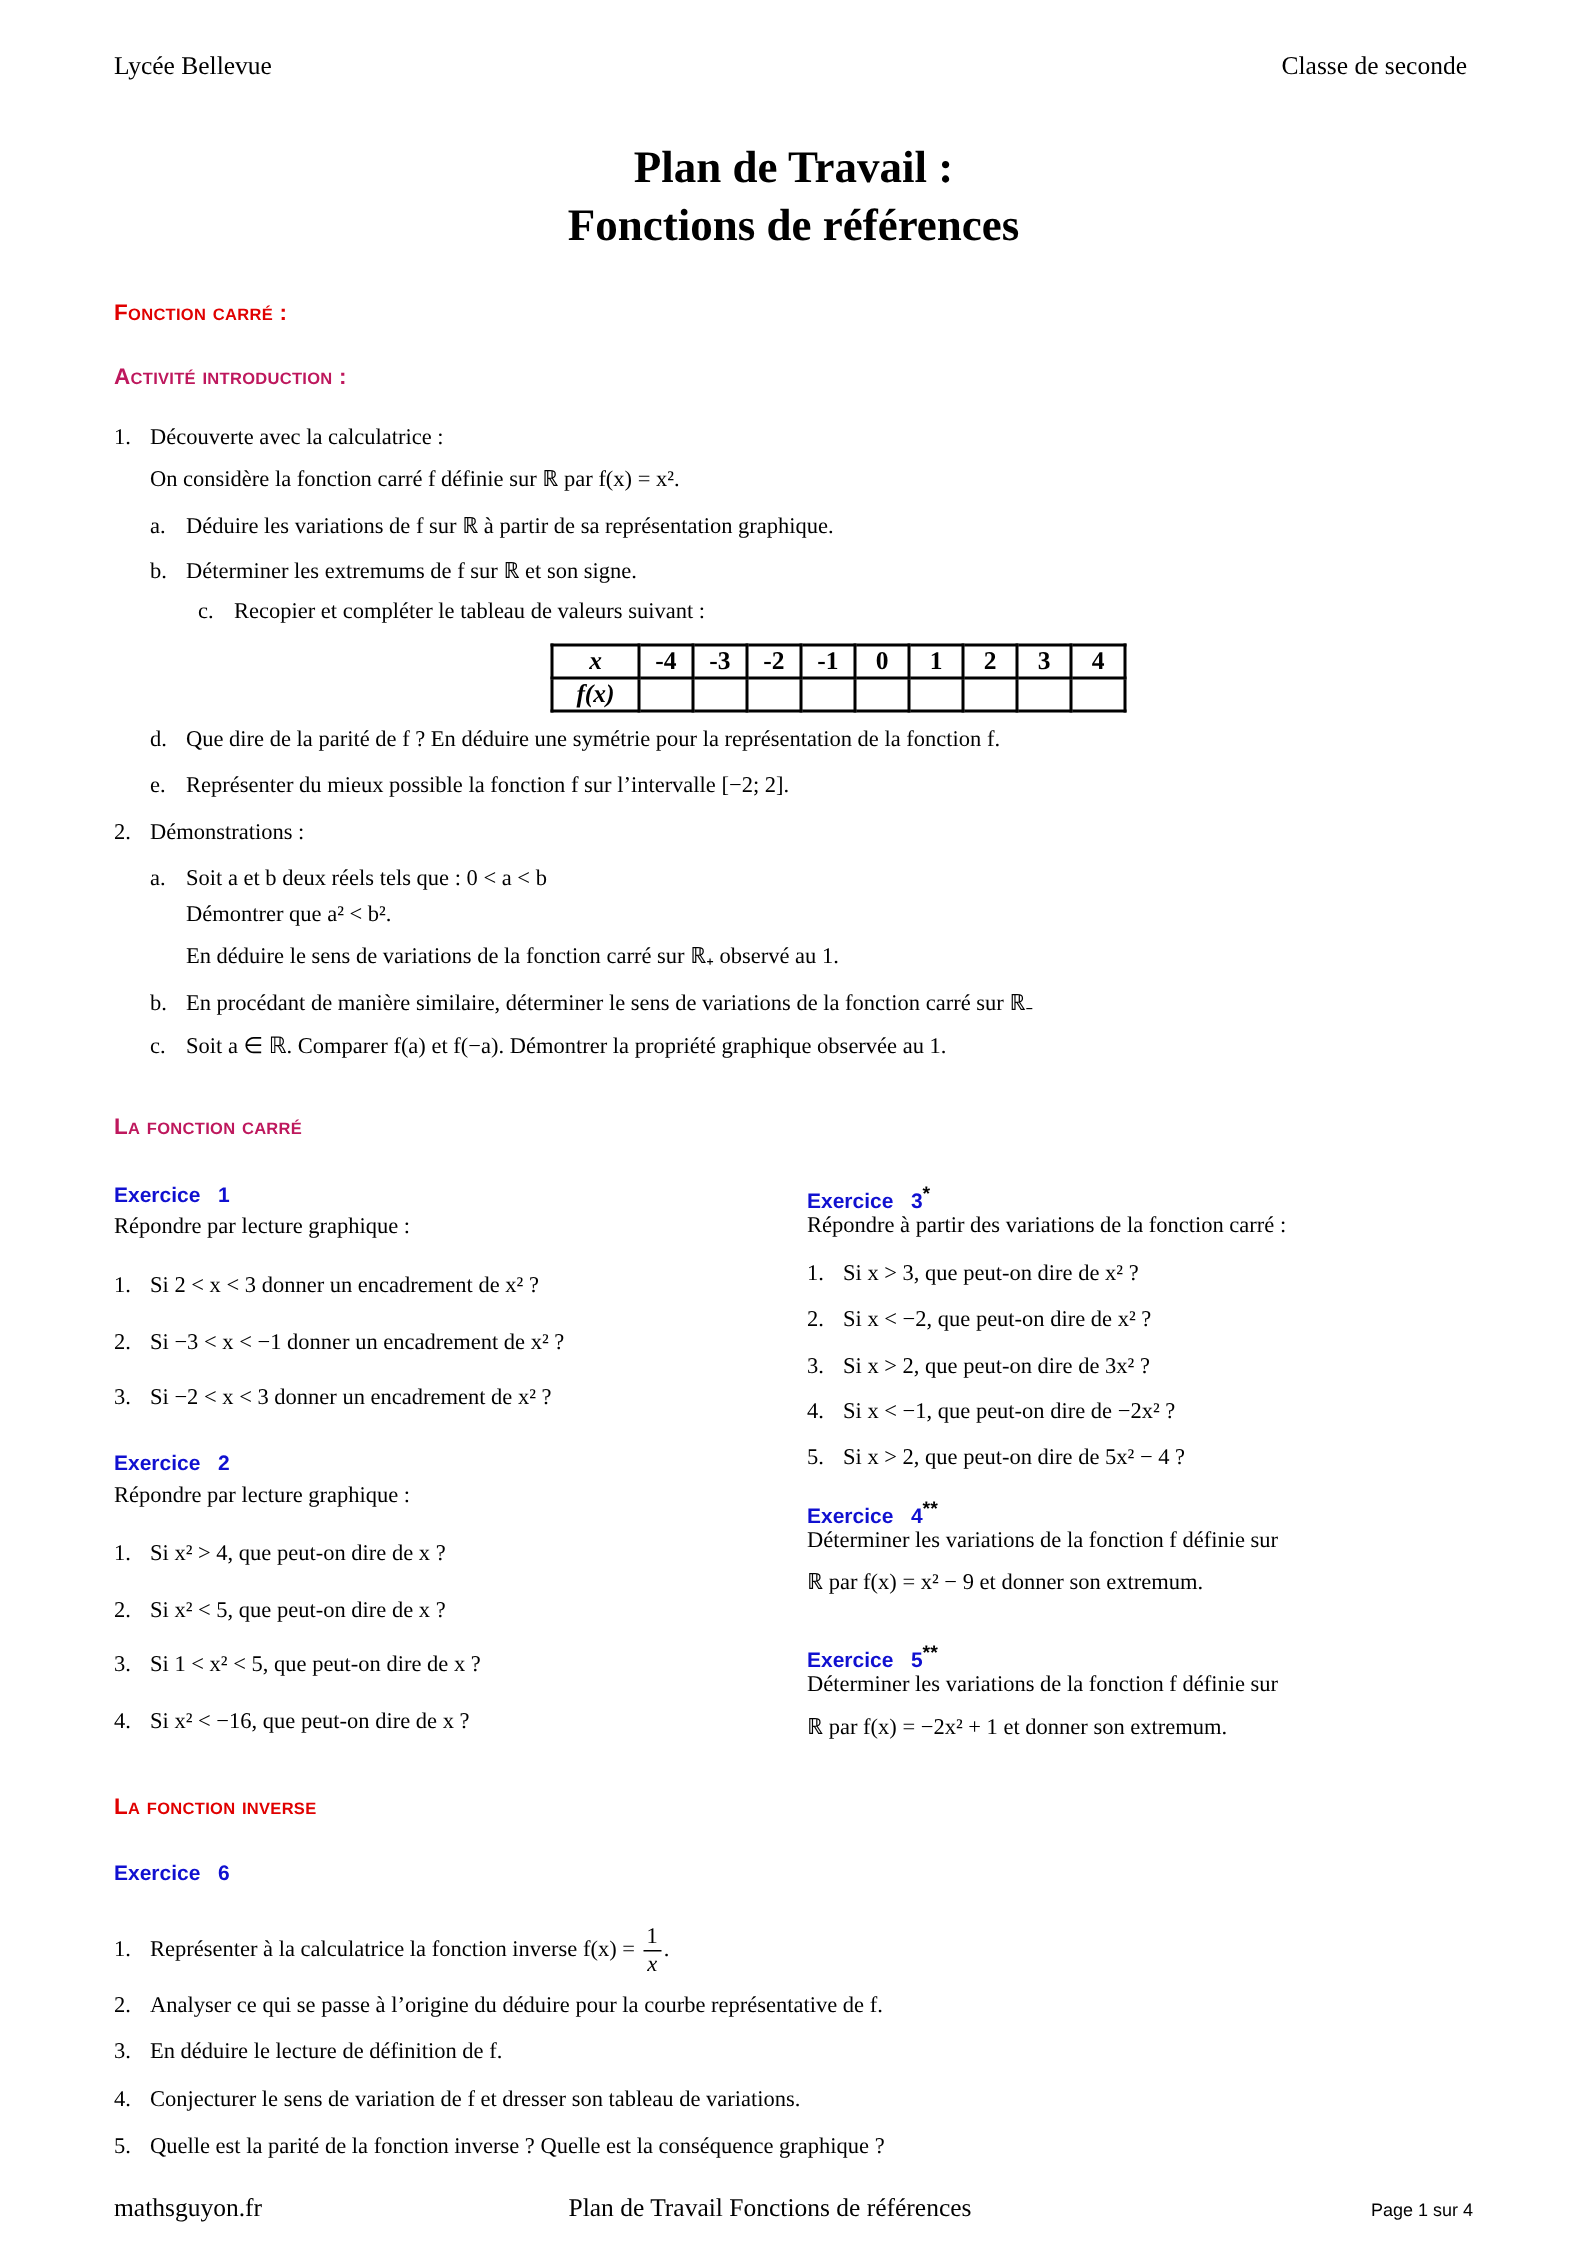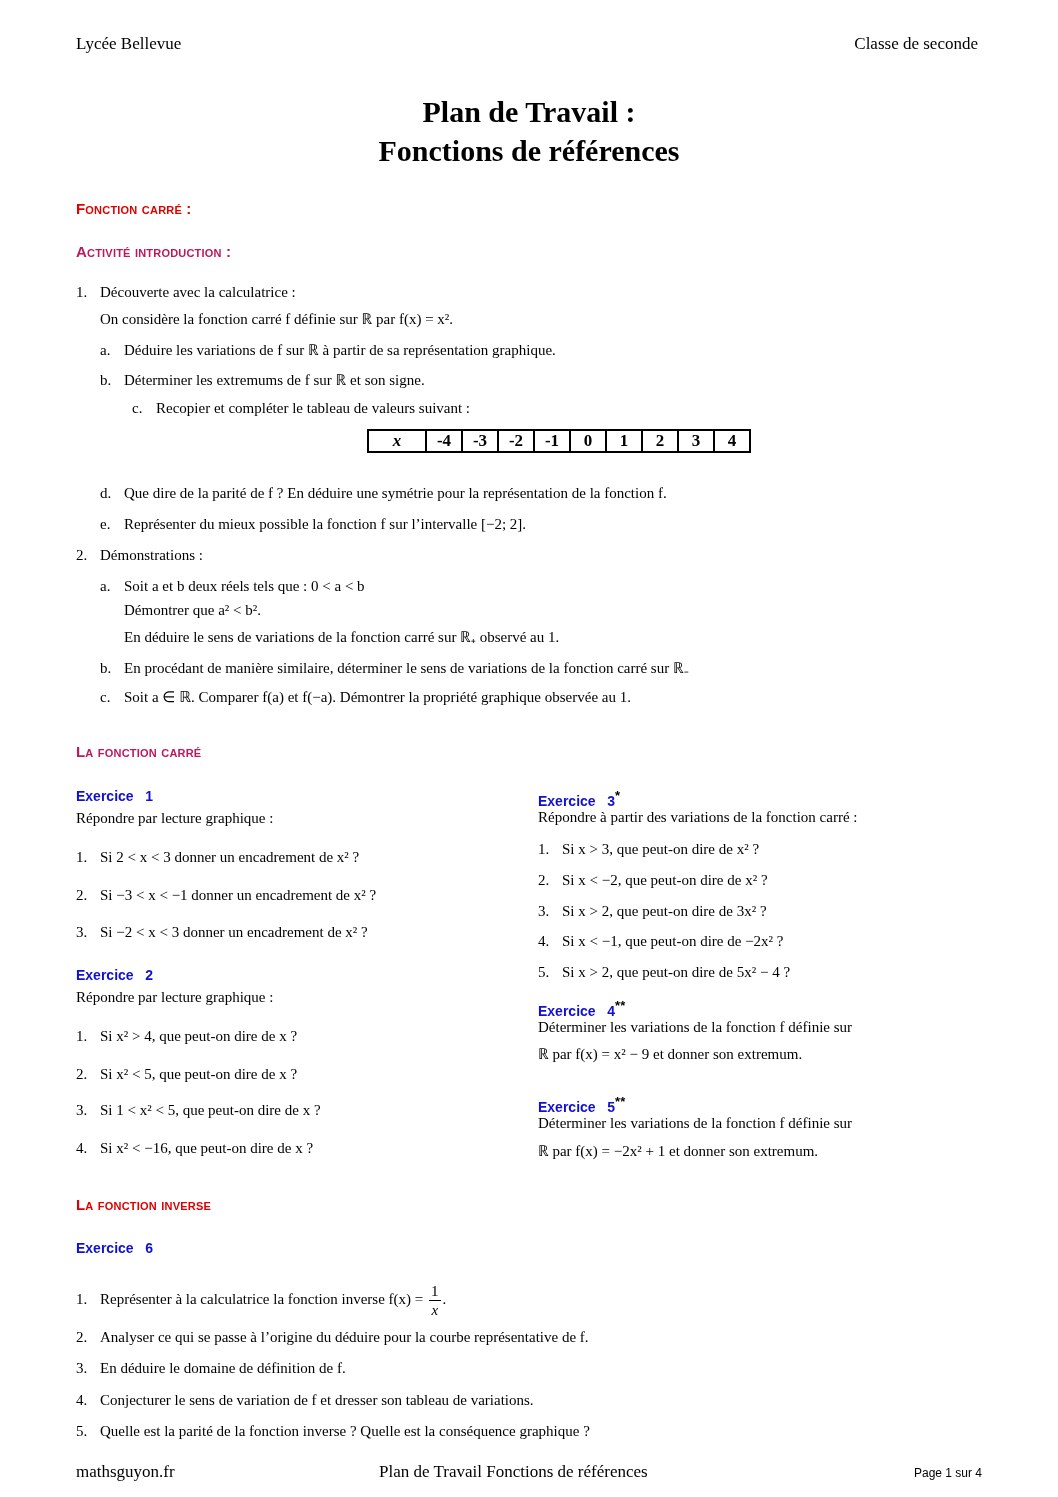--- a/index.html
+++ b/index.html
@@ -51,20 +51,32 @@
     <td class="c">-4</td>
     <td class="c">-3</td>
     <td class="c">-2</td>
     <td class="c">-1</td>
     <td class="c">0</td>
     <td class="c">1</td>
     <td class="c">2</td>
     <td class="c">3</td>
     <td class="c">4</td>
   </tr>
+  <tr>
+    <td class="h">f(x)</td>
+    <td></td>
+        <td></td>
+    <td></td>
+        <td></td>
+    <td></td>
+        <td></td>
+    <td></td>
+        <td></td>
+    <td></td>
+  </tr>
 </tbody>
   </table>
 
 <div class="abs line" style="left:100px;top:485px;"><span class="num">d.</span><span>Que dire de la parité de f ? En déduire une symétrie pour la représentation de la fonction f.</span></div>
 <div class="abs line" style="left:100px;top:516px;"><span class="num">e.</span><span>Représenter du mieux possible la fonction f sur l’intervalle [−2; 2].</span></div>
 
 <div class="abs line" style="left:76px;top:547px;"><span class="num">2.</span><span>Démonstrations :</span></div>
 <div class="abs line" style="left:100px;top:578px;"><span class="num">a.</span><span>Soit a et b deux réels tels que : 0 &lt; a &lt; b</span></div>
 <div class="abs line" style="left:124px;top:602px;">Démontrer que a² &lt; b².</div>
 <div class="abs line" style="left:124px;top:626px;">En déduire le sens de variations de la fonction carré sur ℝ₊ observé au 1.</div>
@@ -103,19 +115,19 @@
 <div class="abs line" style="left:538px;top:1140px;">ℝ par f(x) = −2x² + 1 et donner son extremum.</div>
 
 <div class="abs sec red" style="left:76px;top:1196px;">La fonction inverse</div>
 
 <div class="abs ex" style="left:76px;top:1240px;"><span>Exercice</span>&nbsp;&nbsp; <span>6</span></div>
 <div class="abs line" style="left:76px;top:1282px;">
   <span class="num">1.</span><span>Représenter à la calculatrice la fonction inverse f(x) =</span>
   <span class="frac"><span class="n">1</span><span style="font-style:italic;">x</span></span>.
 </div>
 <div class="abs line" style="left:76px;top:1329px;"><span class="num">2.</span><span>Analyser ce qui se passe à l’origine du déduire pour la courbe représentative de f.</span></div>
-<div class="abs line" style="left:76px;top:1360px;"><span class="num">3.</span><span>En déduire le domaine de définition de f.</span></div>
+<div class="abs line" style="left:76px;top:1360px;"><span class="num">3.</span><span>En déduire le lecture de définition de f.</span></div>
 <div class="abs line" style="left:76px;top:1392px;"><span class="num">4.</span><span>Conjecturer le sens de variation de f et dresser son tableau de variations.</span></div>
 <div class="abs line" style="left:76px;top:1423px;"><span class="num">5.</span><span>Quelle est la parité de la fonction inverse ? Quelle est la conséquence graphique ?</span></div>
 
 <div class="abs foot" style="left:76px;">mathsguyon.fr</div>
 <div class="abs foot" style="left:379px;">Plan de Travail Fonctions de références</div>
 <div class="abs pg" style="right:76px;">Page 1 sur 4</div>
 
 </body></html>

